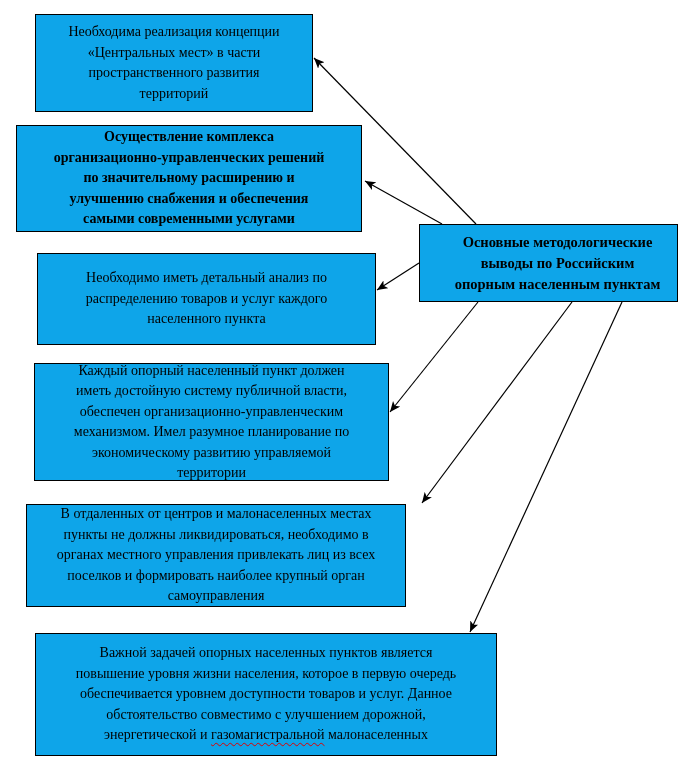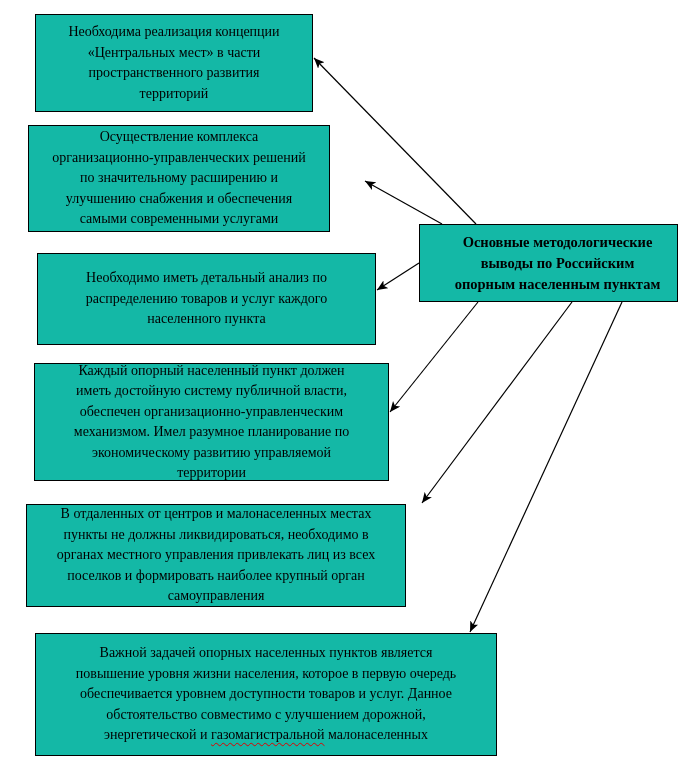--- a/index.html
+++ b/index.html
@@ -23,42 +23,42 @@
   }
   .connector-line {
     stroke: #000000;
     stroke-width: 1.2;
     fill: none;
   }
   .node {
     position: absolute;
     box-sizing: border-box;
     border: 1px solid #000000;
-    background: #14b8a6;
+    background: #0ea5e9;
     z-index: 2;
     display: flex;
     align-items: center;
     justify-content: center;
     text-align: center;
     padding: 2px 6px;
     color: #000000;
   }
   .node-text {
     white-space: pre-line;
     font-size: 14px;
     line-height: 20.5px;
     color: #000000;
   }
   .node-text.bold {
     font-weight: bold;
     font-size: 14.5px;
     line-height: 21px;
   }
   #box1 { left: 35px;  top: 14px;  width: 278px; height: 98px;  }
-  #box2 { left: 28px;  top: 125px; width: 302px; height: 107px; }
+  #box2 { left: 16px;  top: 125px; width: 346px; height: 107px; font-weight: bold; }
   #box3 { left: 37px;  top: 253px; width: 339px; height: 92px;  }
   #box4 { left: 34px;  top: 363px; width: 355px; height: 118px; }
   #box5 { left: 26px;  top: 504px; width: 380px; height: 103px; }
   #box6 { left: 35px;  top: 633px; width: 462px; height: 123px; }
   #central { left: 419px; top: 224px; width: 259px; height: 78px; padding-left: 24px; }
   .misspelled {
     text-decoration: underline wavy #e00000;
     text-decoration-thickness: 1px;
     text-underline-offset: 3px;
   }

